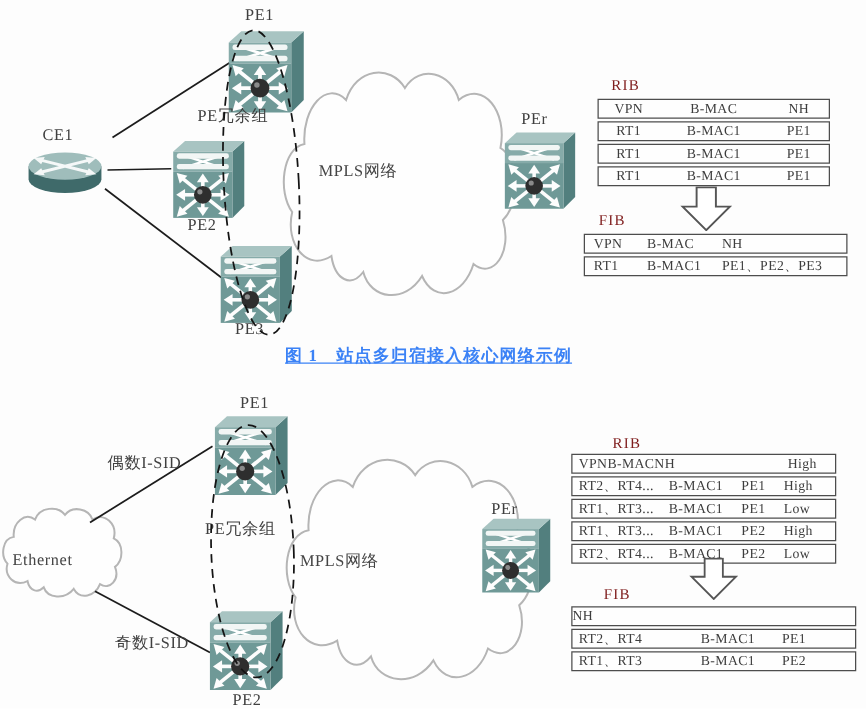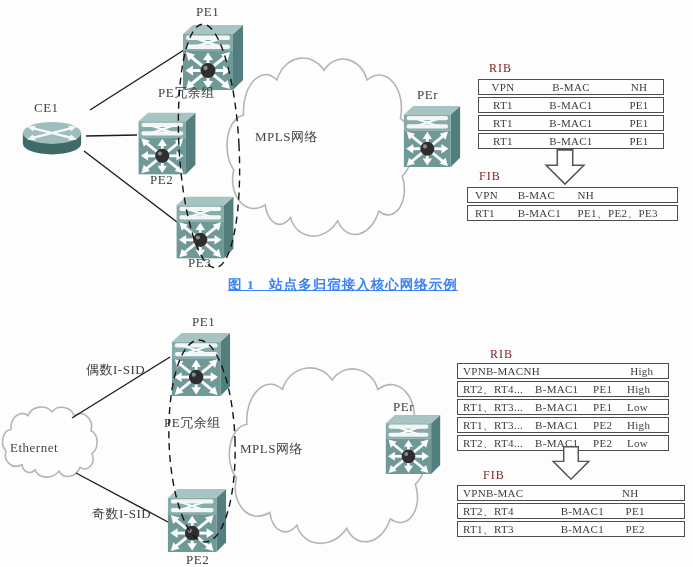--- a/index.html
+++ b/index.html
@@ -227,21 +227,20 @@
     </div>
   </div>
 
   <svg class="abs" style="left:545px;top:446px;width:52px;height:34px;z-index:6">
       <use href="#block-arrow-down"></use>
     </svg>
 
   <div class="tbl-title" style="left:483px;top:468px">FIB</div>
   <div class="tbl" style="left:457px;top:485px;width:228px">
     <div class="trow">
-      <span class="hhead-l">VPNB-MAC</span>
       <span class="hhead-r">NH</span>
     </div>
     <div class="trow">
       <span class="h1">RT2、RT4</span>
       <span class="h2">B-MAC1</span>
       <span class="h3">PE1</span>
     </div>
     <div class="trow">
       <span class="h1">RT1、RT3</span>
       <span class="h2">B-MAC1</span>

